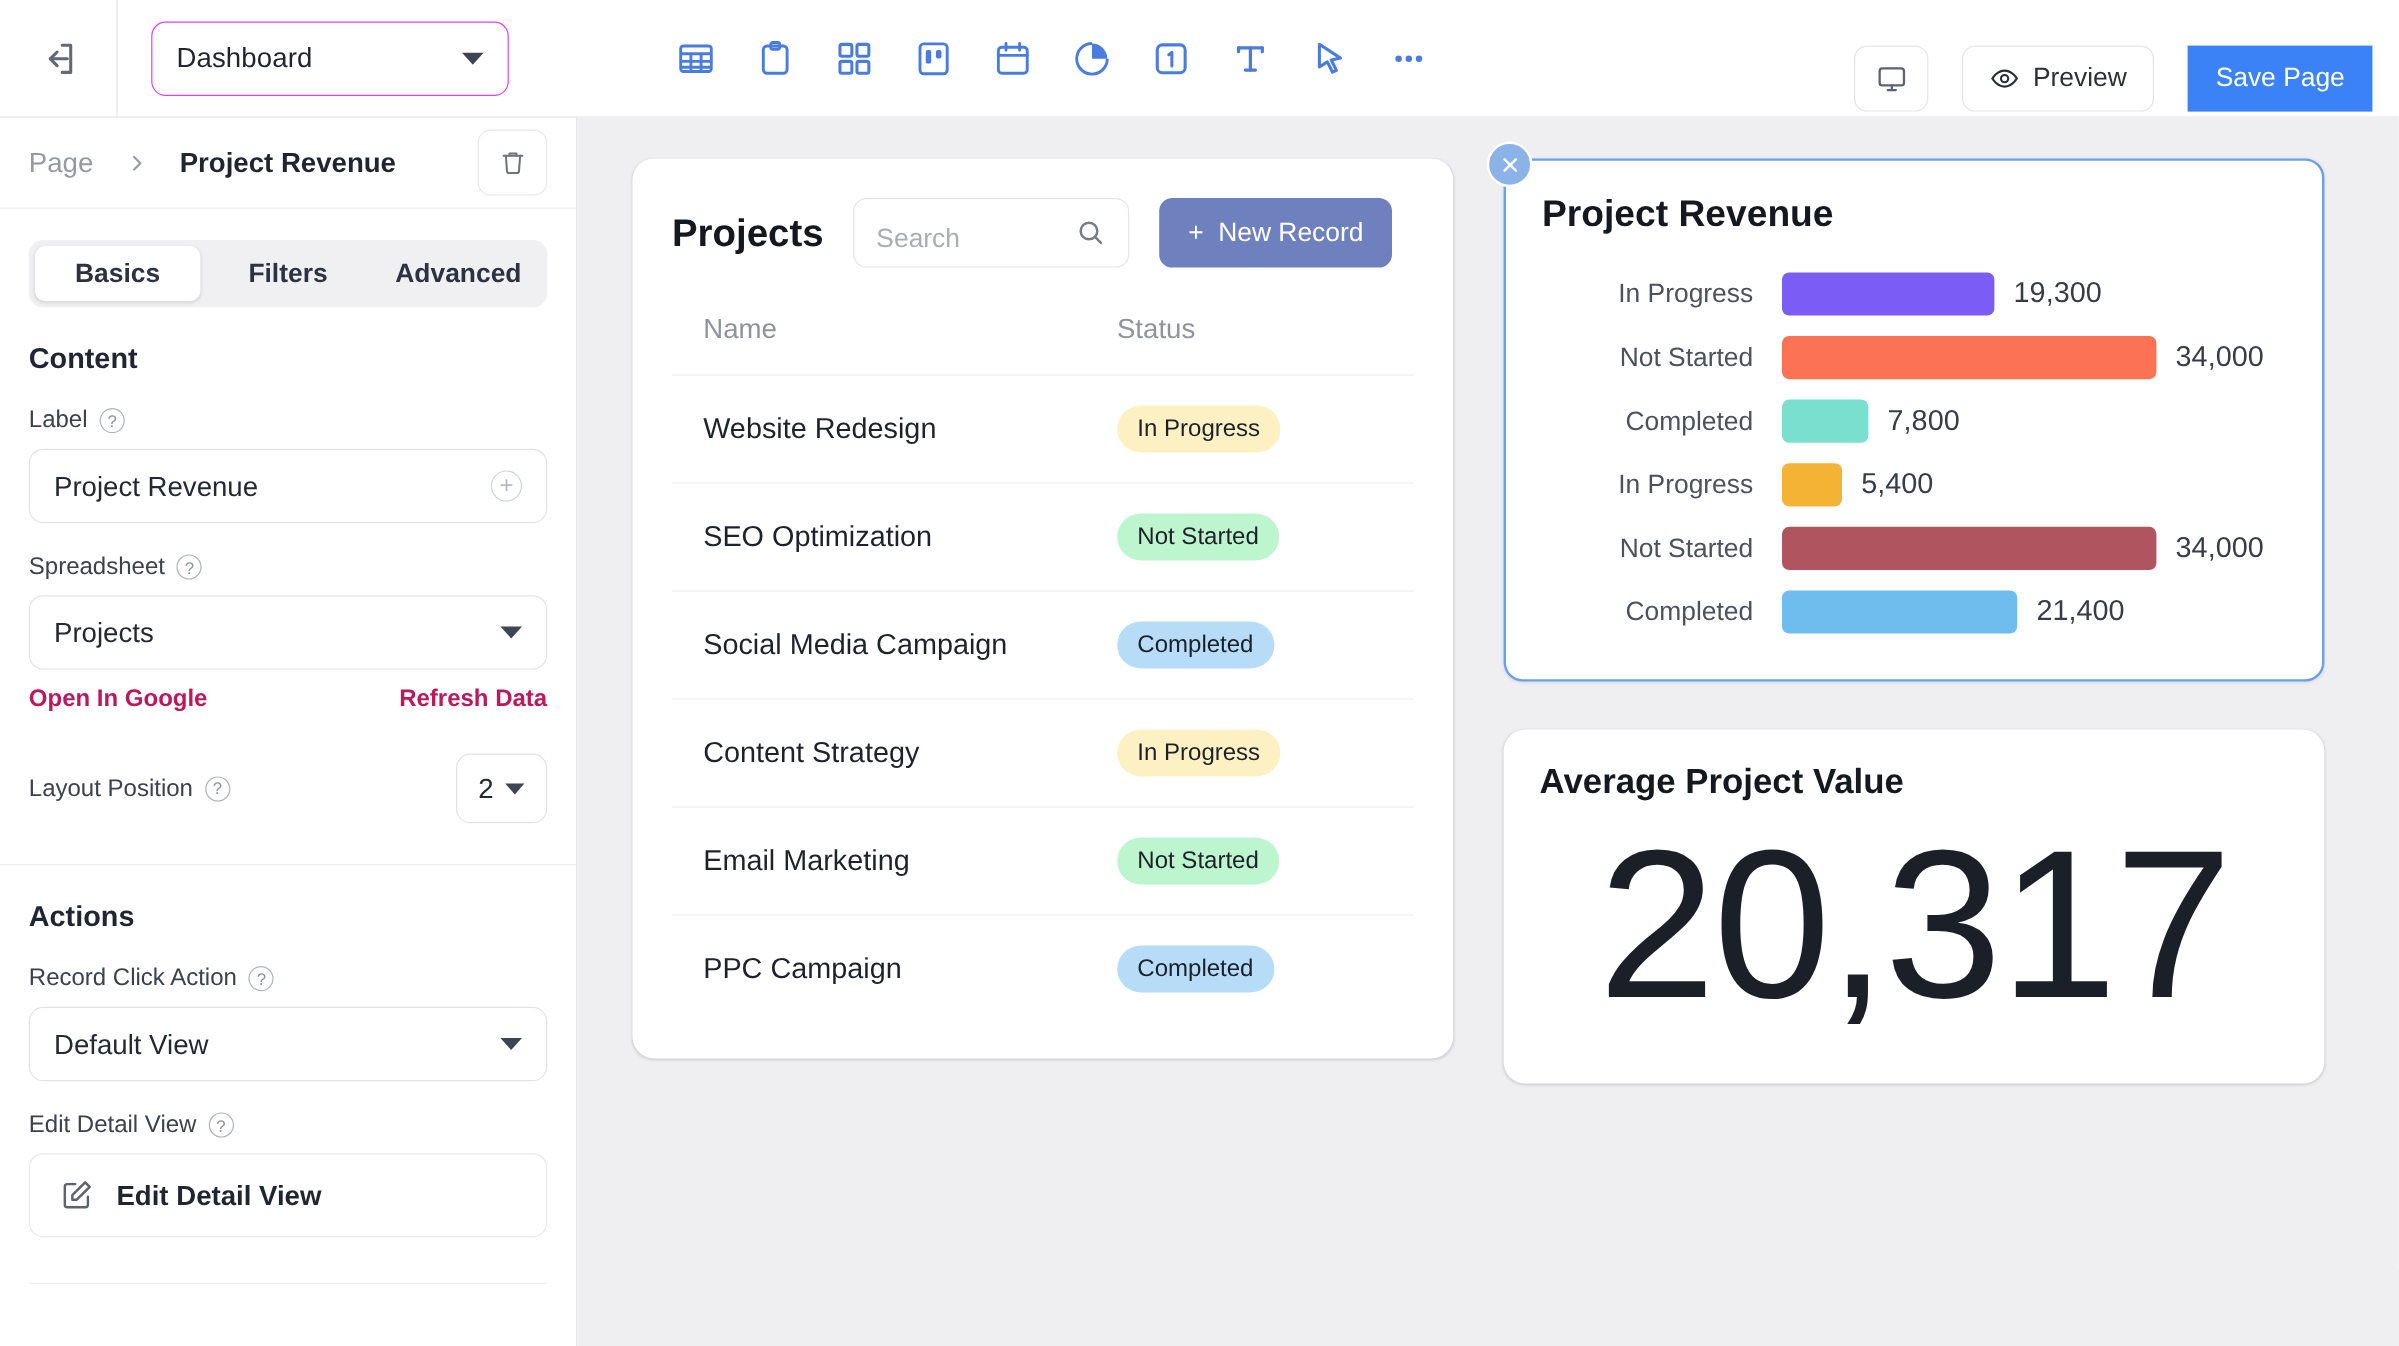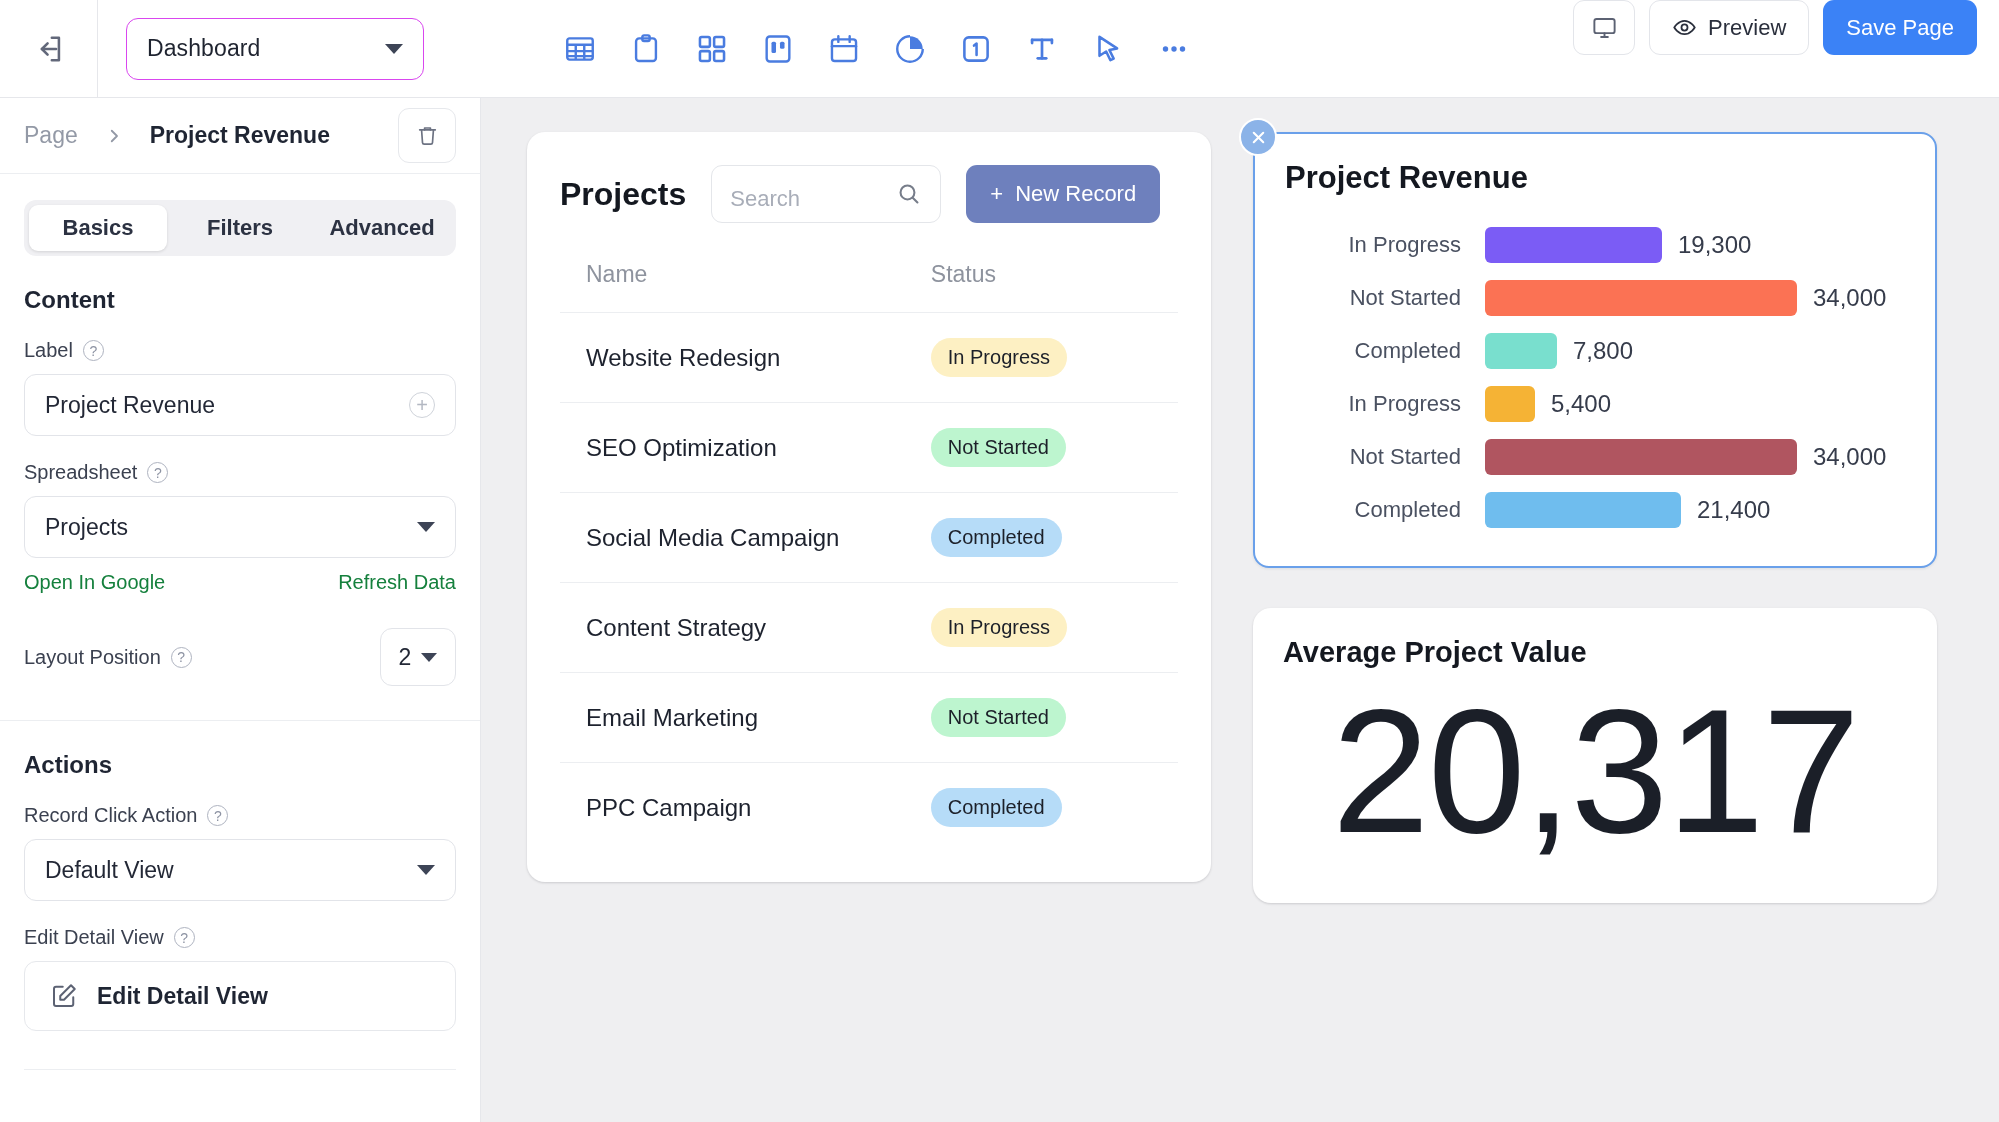--- a/index.html
+++ b/index.html
@@ -42,38 +42,38 @@
   .tb-tools {
     display: flex; align-items: center; gap: 0;
     margin-left: 123px;
   }
   .tool {
     width: 66px; height: 62px;
     display: flex; align-items: center; justify-content: center;
     color: #4a7ce0; cursor: pointer; border-radius: 8px;
   }
   .tb-right {
-    position: absolute; right: 22px; top: 0; height: 98px;
-    display: flex; align-items: flex-start; gap: 14px;
+    position: absolute; right: 22px; top: 16px; height: 98px;
+    display: flex; align-items: center; gap: 28px;
   }
   .icon-btn {
     width: 62px; height: 55px;
     border: 1px solid #e3e5ea; border-radius: 11px;
     display: flex; align-items: center; justify-content: center;
     color: #5c6273; background: #fff; cursor: pointer;
   }
   .preview-btn {
     height: 55px; padding: 0 22px;
     border: 1px solid #e3e5ea; border-radius: 11px;
     display: flex; align-items: center; gap: 11px;
     font-size: 22px; color: #2a2f3c; background: #fff; cursor: pointer;
   }
   .save-btn {
     height: 55px; padding: 0 23px;
-    border-radius: 11px; background: #3b82f6; color: #fff;
+    border-radius: 0; background: #3b82f6; color: #fff;
     display: flex; align-items: center; font-size: 22px;
     cursor: pointer; border: none;
     font-family: "Liberation Sans", sans-serif;
   }
 
   
   .body { flex: 1; display: flex; min-height: 0; }
 
   
   .sidebar {
@@ -135,21 +135,21 @@
   .select-box {
     height: 62px; border: 1px solid #e2e4e9; border-radius: 12px;
     display: flex; align-items: center; padding: 0 20px;
     font-size: 23px; color: #232836; background: #fff; cursor: pointer;
   }
   .select-box .caret { margin-left: auto; }
   .links-row {
     display: flex; justify-content: space-between;
     margin-top: 13px; font-size: 20px;
   }
-  .link { color: #15803d; cursor: pointer; font-weight: normal; }
+  .link { color: #be185d; cursor: pointer; font-weight: bold; }
   .layout-row {
     display: flex; align-items: center; margin-top: 34px; margin-bottom: 34px;
   }
   .layout-select {
     margin-left: auto; width: 76px; height: 58px;
     border: 1px solid #e2e4e9; border-radius: 12px;
     display: flex; align-items: center; justify-content: center; gap: 10px;
     font-size: 23px; color: #232836; cursor: pointer;
   }
   .divider { height: 1px; background: #eceef1; margin: 0 -24px; }

